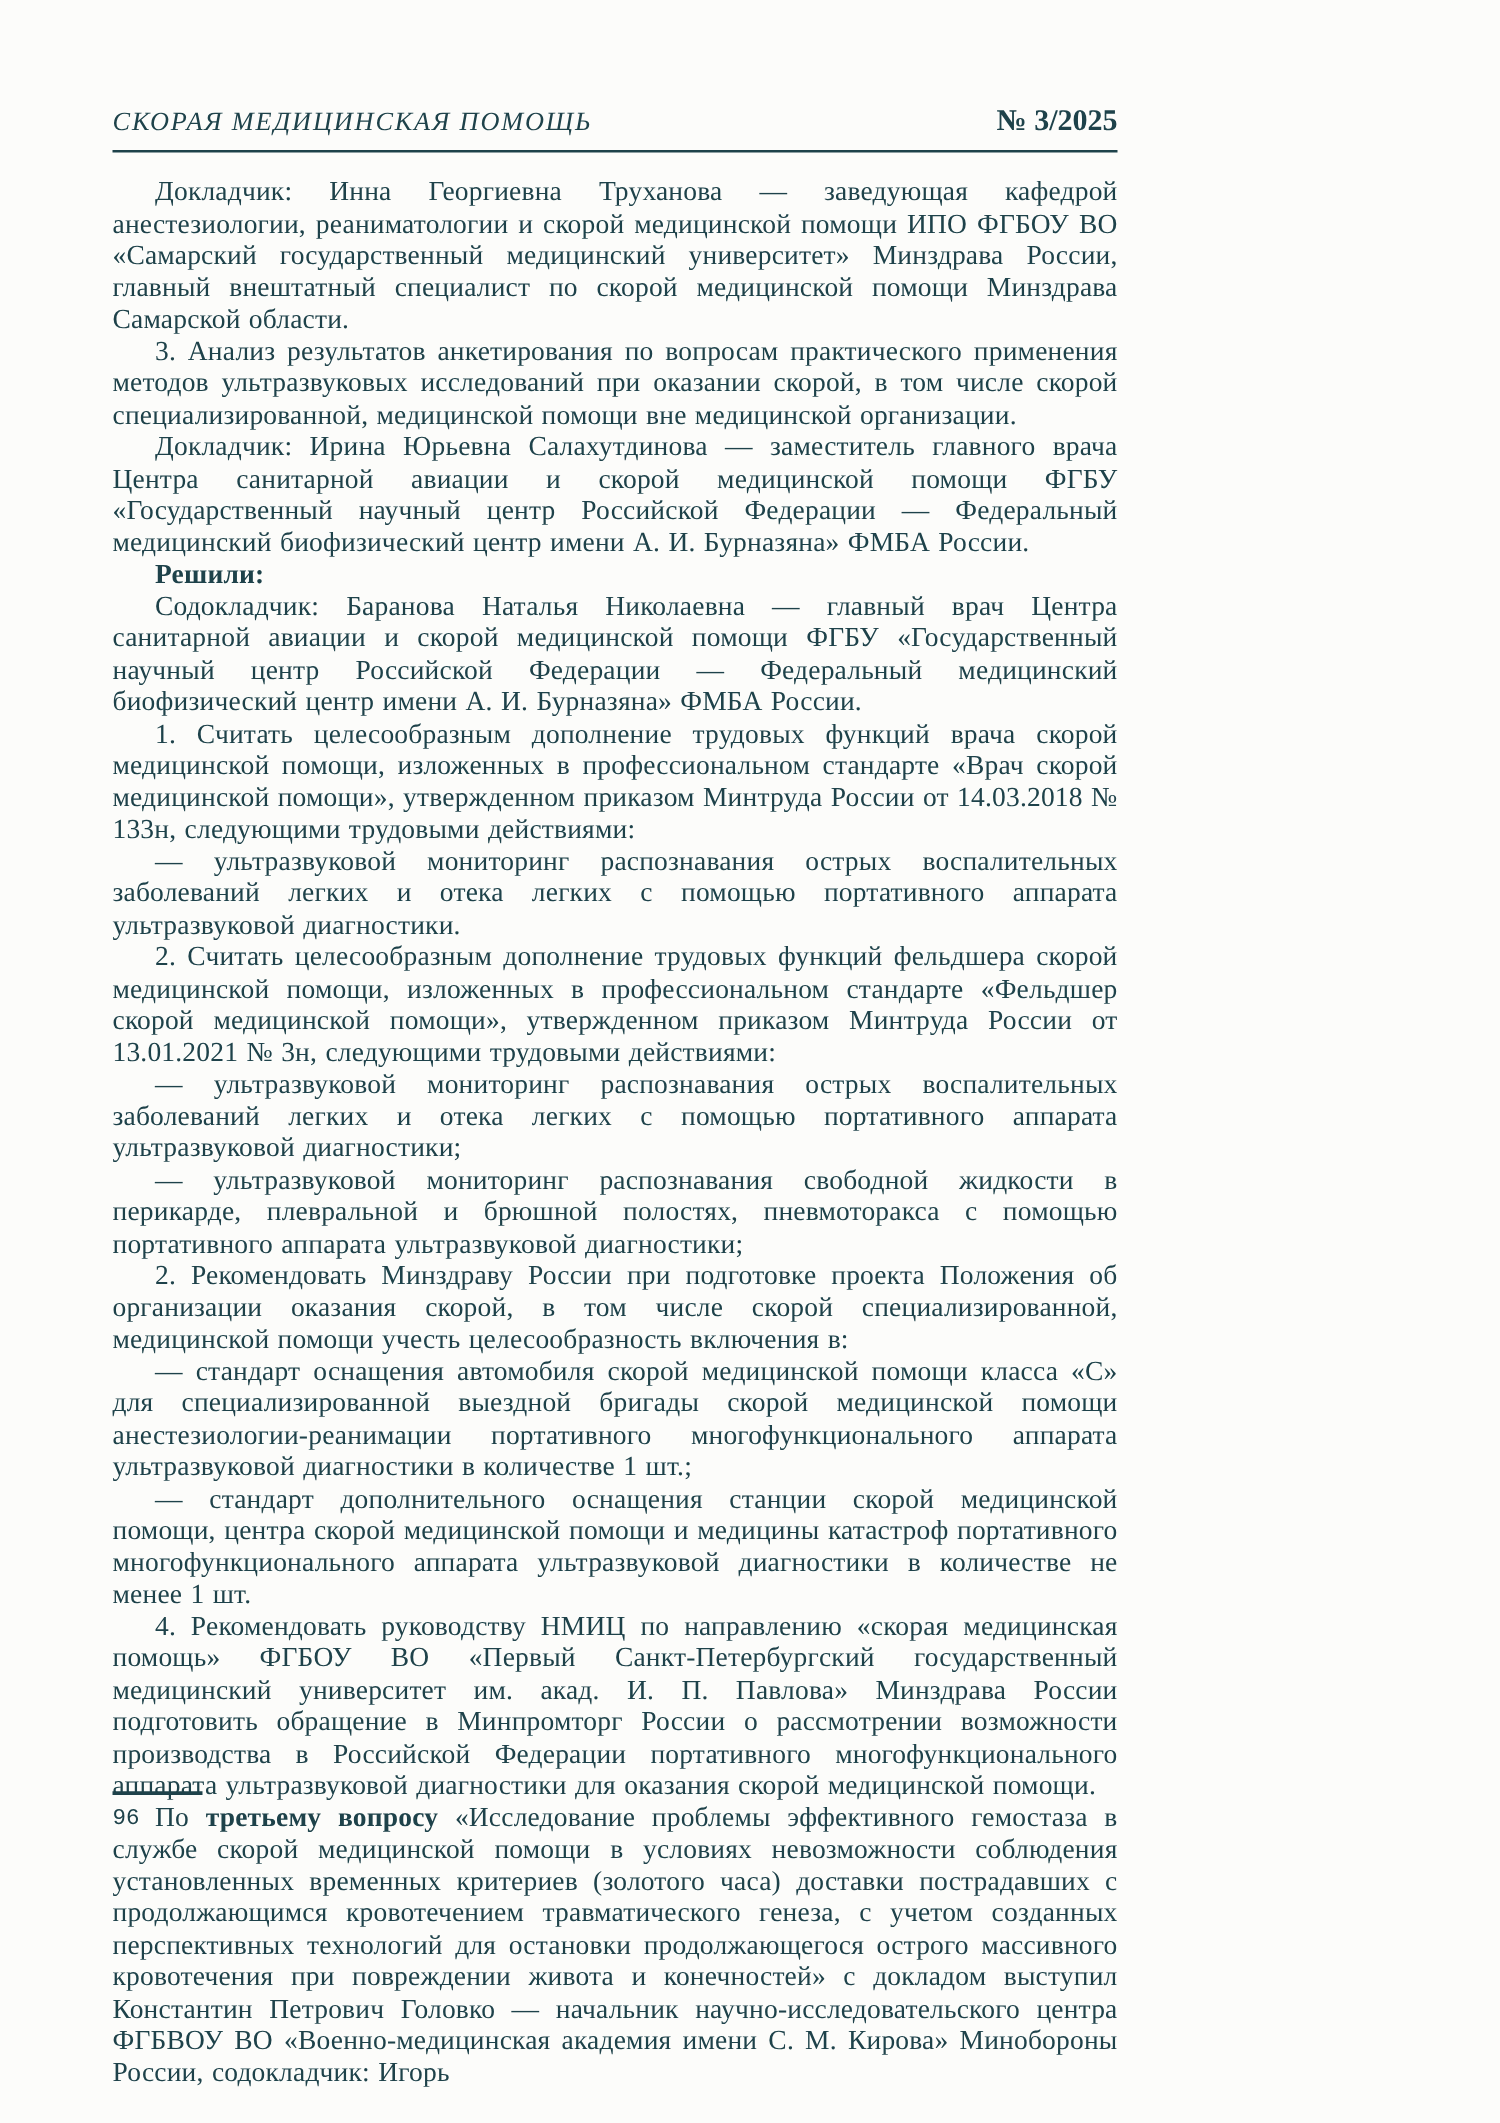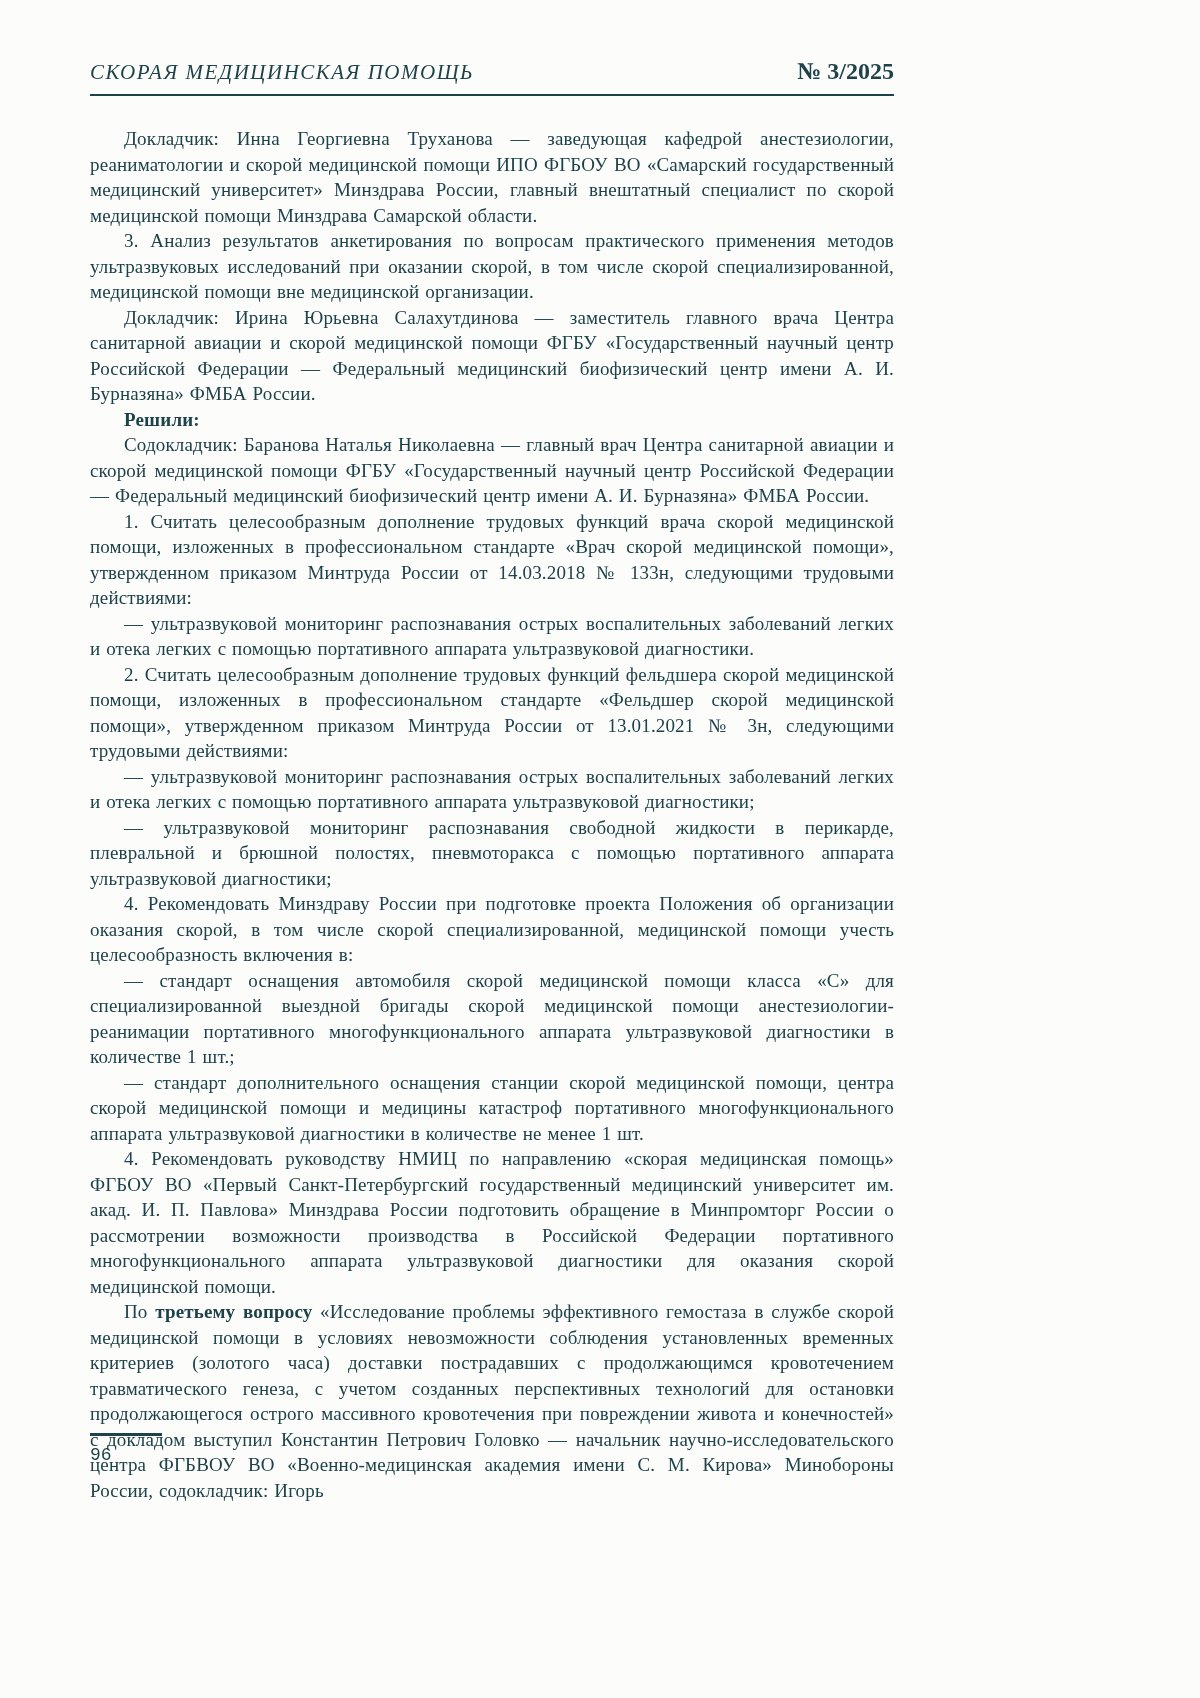--- a/index.html
+++ b/index.html
@@ -12,21 +12,21 @@
   body{
     width:1200px;height:1698px;
     background:var(--bg-color);
     font-family:"Liberation Serif","DejaVu Serif",serif;
     color:var(--text-color);
     -webkit-font-smoothing:antialiased;
   }
   .page{
     position:relative;
     width:1080px;height:1698px;
-    padding:58px 186px 0 90px;
+    padding:84px 186px 0 90px;
   }
   .page-header{
     display:flex;
     justify-content:space-between;
     align-items:baseline;
   }
   .journal-title{
     font-style:italic;
     font-size:21px;
     letter-spacing:1.5px;
@@ -36,22 +36,22 @@
     font-weight:700;
     font-size:24px;
     white-space:nowrap;
   }
   .header-rule{
     margin-top:9px;
     height:2px;
     background:var(--rule-color);
   }
   .page-body{
-    margin-top:30px;
-    font-size:19px;
+    margin-top:18px;
+    font-size:22px;
     line-height:25.5px;
     text-align:justify;
     text-justify:inter-word;
     hyphens:auto;
     -webkit-hyphens:auto;
     word-spacing:1px;
     letter-spacing:0.15px;
   }
   .para{
     margin:0;
@@ -90,21 +90,21 @@
       <p class="para"><span>Докладчик: Инна Георгиевна Труханова — заведующая кафедрой анестезиологии, реаниматологии и скорой медицинской помощи ИПО ФГБОУ ВО «Самарский государственный медицинский университет» Минздрава России, главный внештатный специалист по скорой медицинской помощи Минздрава Самарской области.</span></p>
       <p class="para"><span>3. Анализ результатов анкетирования по вопросам практического применения методов ультразвуковых исследований при оказании скорой, в том числе скорой специализированной, медицинской помощи вне медицинской организации.</span></p>
       <p class="para"><span>Докладчик: Ирина Юрьевна Салахутдинова — заместитель главного врача Центра санитарной авиации и скорой медицинской помощи ФГБУ «Государственный научный центр Российской Федерации — Федеральный медицинский биофизический центр имени А. И. Бурназяна» ФМБА России.</span></p>
       <p class="para"><span class="bold">Решили:</span></p>
       <p class="para"><span>Содокладчик: Баранова Наталья Николаевна — главный врач Центра санитарной авиации и скорой медицинской помощи ФГБУ «Государственный научный центр Российской Федерации — Федеральный медицинский биофизический центр имени А. И. Бурназяна» ФМБА России.</span></p>
       <p class="para"><span>1. Считать целесообразным дополнение трудовых функций врача скорой медицинской помощи, изложенных в профессиональном стандарте «Врач скорой медицинской помощи», утвержденном приказом Минтруда России от 14.03.2018 № 133н, следующими трудовыми действиями:</span></p>
       <p class="para"><span>— ультразвуковой мониторинг распознавания острых воспалительных заболеваний легких и отека легких с помощью портативного аппарата ультразвуковой диагностики.</span></p>
       <p class="para"><span>2. Считать целесообразным дополнение трудовых функций фельдшера скорой медицинской помощи, изложенных в профессиональном стандарте «Фельдшер скорой медицинской помощи», утвержденном приказом Минтруда России от 13.01.2021 № 3н, следующими трудовыми действиями:</span></p>
       <p class="para"><span>— ультразвуковой мониторинг распознавания острых воспалительных заболеваний легких и отека легких с помощью портативного аппарата ультразвуковой диагностики;</span></p>
       <p class="para"><span>— ультразвуковой мониторинг распознавания свободной жидкости в перикарде, плевральной и брюшной полостях, пневмоторакса с помощью портативного аппарата ультразвуковой диагностики;</span></p>
-      <p class="para"><span>4. Рекомендовать Минздраву России при подготовке проекта Положения об организации оказания скорой, в том числе скорой специализированной, медицинской помощи учесть целесообразность включения в:</span></p>
+      <p class="para"><span>2. Рекомендовать Минздраву России при подготовке проекта Положения об организации оказания скорой, в том числе скорой специализированной, медицинской помощи учесть целесообразность включения в:</span></p>
       <p class="para"><span>— стандарт оснащения автомобиля скорой медицинской помощи класса «С» для специализированной выездной бригады скорой медицинской помощи анестезиологии-реанимации портативного многофункционального аппарата ультразвуковой диагностики в количестве 1 шт.;</span></p>
       <p class="para"><span>— стандарт дополнительного оснащения станции скорой медицинской помощи, центра скорой медицинской помощи и медицины катастроф портативного многофункционального аппарата ультразвуковой диагностики в количестве не менее 1 шт.</span></p>
       <p class="para"><span>4. Рекомендовать руководству НМИЦ по направлению «скорая медицинская помощь» ФГБОУ ВО «Первый Санкт-Петербургский государственный медицинский университет им. акад. И. П. Павлова» Минздрава России подготовить обращение в Минпромторг России о рассмотрении возможности производства в Российской Федерации портативного многофункционального аппарата ультразвуковой диагностики для оказания скорой медицинской помощи.</span></p>
       <p class="para"><span>По </span><span class="bold">третьему вопросу</span><span> «Исследование проблемы эффективного гемостаза в службе скорой медицинской помощи в условиях невозможности соблюдения установленных временных критериев (золотого часа) доставки пострадавших с продолжающимся кровотечением травматического генеза, с учетом созданных перспективных технологий для остановки продолжающегося острого массивного кровотечения при повреждении живота и конечностей» с докладом выступил Константин Петрович Головко — начальник научно-исследовательского центра ФГБВОУ ВО «Военно-медицинская академия имени С. М. Кирова» Минобороны России, содокладчик: Игорь</span></p>
     </main>
 
   <footer class="page-footer">
     <div class="footer-rule"></div>
     <div class="page-number">96</div>
   </footer>

